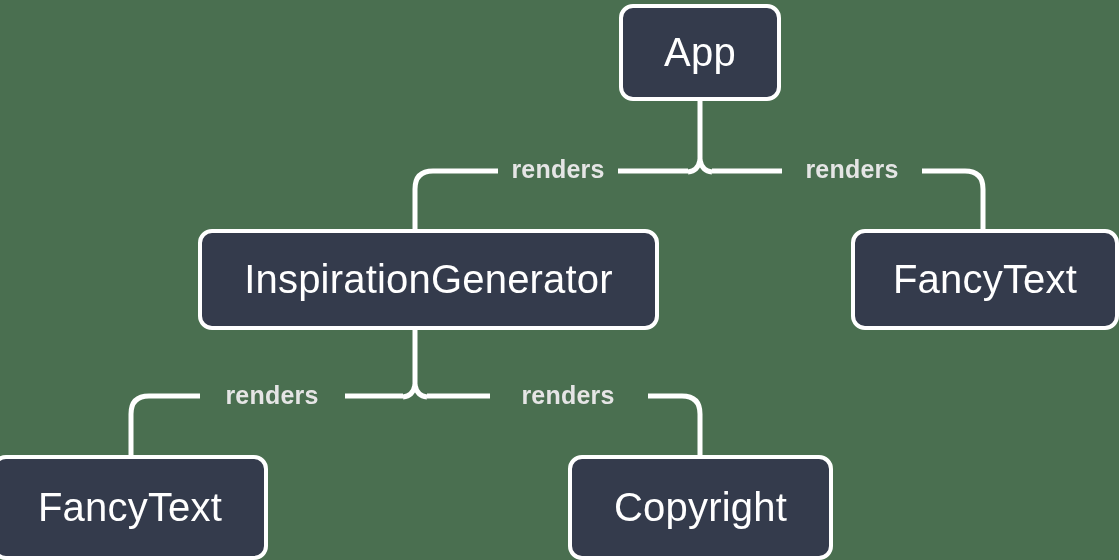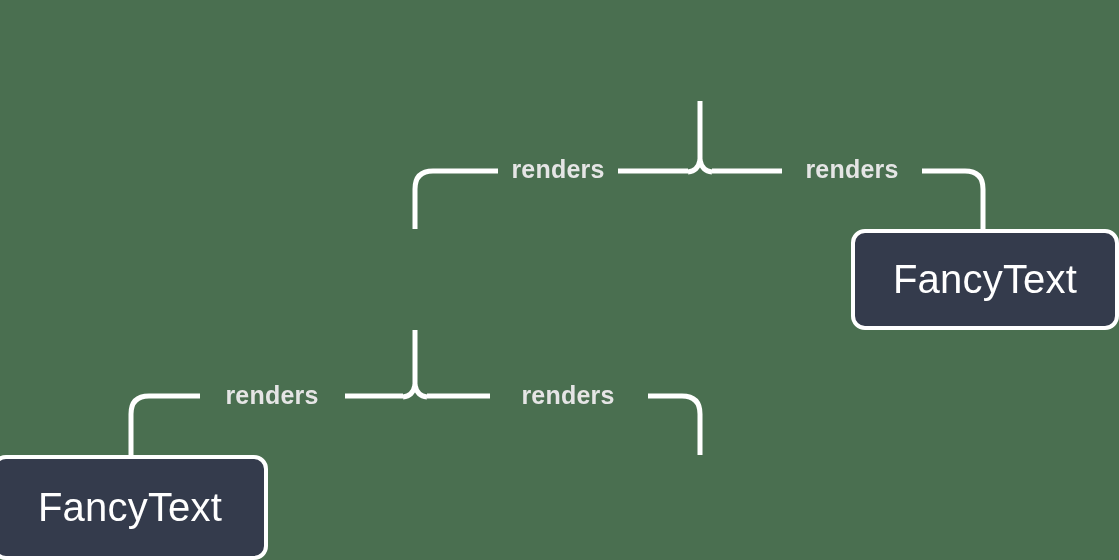--- a/index.html
+++ b/index.html
@@ -75,30 +75,39 @@
 
       <path d="M403,396 L345,396"></path>
       <path d="M200,396 L149,396 Q131,396 131,414 L131,455"></path>
 
       <path d="M427,396 L490,396"></path>
       <path d="M648,396 L682,396 Q700,396 700,414 L700,455"></path>
 
     </g>
   </svg>
 
+  <div class="node-box" style="left:619px; top:4px; width:162px; height:97px;">
+    <span>App</span>
+  </div>
 
+  <div class="node-box" style="left:198px; top:229px; width:461px; height:101px;">
+    <span>InspirationGenerator</span>
+  </div>
 
   <div class="node-box" style="left:851px; top:229px; width:268px; height:101px;">
     <span>FancyText</span>
   </div>
 
   <div class="node-box" style="left:-8px; top:455px; width:276px; height:105px;">
     <span>FancyText</span>
   </div>
 
+  <div class="node-box" style="left:568px; top:455px; width:265px; height:105px;">
+    <span>Copyright</span>
+  </div>
 
   <div class="edge-label" style="left:558px; top:169px;">renders</div>
 
   <div class="edge-label" style="left:852px; top:169px;">renders</div>
 
   <div class="edge-label" style="left:272px; top:395px;">renders</div>
 
   <div class="edge-label" style="left:568px; top:395px;">renders</div>
 
 </div>

